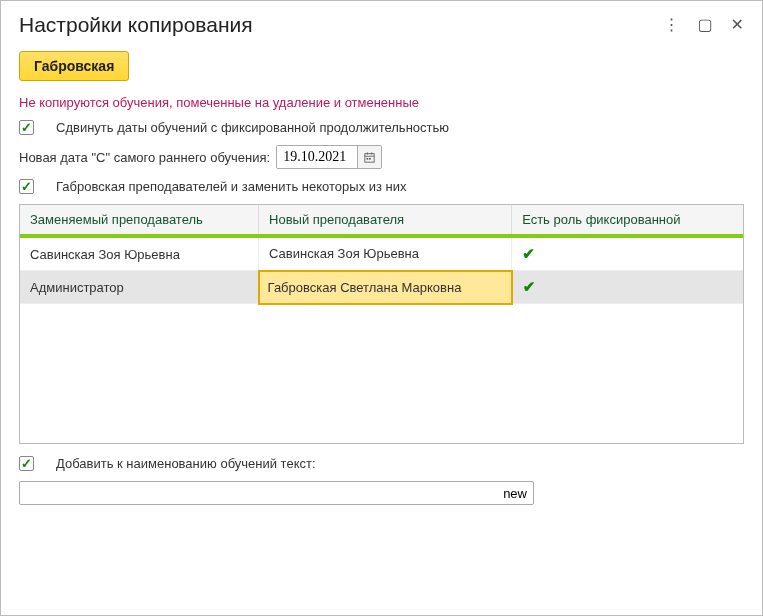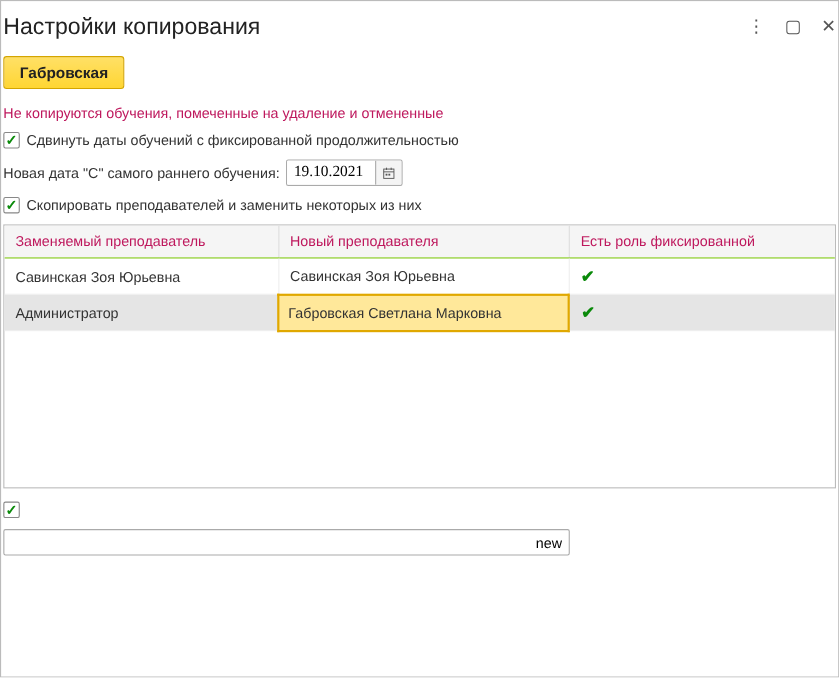--- a/index.html
+++ b/index.html
@@ -8,21 +8,21 @@
     padding: 0;
     font-family: Arial, sans-serif;
     font-size: 13px;
     color: #333;
     background: #fff;
   }
   .window {
     width: 763px;
     height: 616px;
     border: 1px solid #bbb;
-    padding: 12px 2px;
+    padding: 12px 18px;
     position: relative;
   }
   .titlebar {
     display: flex;
     align-items: center;
     justify-content: space-between;
     margin-bottom: 14px;
   }
   .title {
     font-size: 21px;
@@ -52,21 +52,21 @@
     border-radius: 3px;
     margin-bottom: 14px;
   }
   .info-text {
     color: #be185d;
     margin-bottom: 10px;
   }
   .checkbox-row {
     display: flex;
     align-items: center;
-    gap: 6px;
+    gap: 22px;
     margin-bottom: 10px;
   }
   .checkbox {
     width: 15px;
     height: 15px;
     border: 1px solid #888;
     border-radius: 2px;
     display: inline-flex;
     align-items: center;
     justify-content: center;
@@ -119,24 +119,24 @@
   }
   table {
     width: 100%;
     border-collapse: collapse;
     table-layout: fixed;
   }
   th {
     text-align: left;
     font-weight: normal;
     background: #f5f5f5;
-    border-bottom: 1px solid #84cc16;
+    border-bottom: 4px solid #84cc16;
     border-right: 1px solid #ddd;
     padding: 7px 10px;
-    color: #be185d;
+    color: #14532d;
   }
   th:last-child { border-right: none; }
   td {
     padding: 7px 10px;
     border-bottom: 1px solid #eee;
     border-right: 1px solid #eee;
   }
   td:last-child { border-right: none; }
   tr.selected td {
     background: #e5e5e5;
@@ -200,21 +200,21 @@
             <line x1="9" y1="0.5" x2="9" y2="3" stroke="#555"></line>
             <rect x="3" y="7" width="2" height="2" fill="#555"></rect>
             <rect x="6" y="7" width="2" height="2" fill="#555"></rect>
           </svg>
       </button>
     </div>
   </div>
 
   <div class="checkbox-row">
     <span class="checkbox checked"></span>
-    <span>Скопировать преподавателей и заменить некоторых из них</span>
+    <span>Габровская преподавателей и заменить некоторых из них</span>
   </div>
 
   <div class="table-wrap">
     <table>
       <colgroup>
           <col class="col1">
           <col class="col2">
           <col class="col3">
         </colgroup>
       <thead>
@@ -234,17 +234,18 @@
             <td>Администратор</td>
             <td class="cell-active">Габровская Светлана Марковна</td>
             <td><span class="check-mark">✔</span></td>
           </tr>
         </tbody>
     </table>
   </div>
 
   <div class="checkbox-row">
     <span class="checkbox checked"></span>
+    <span>Добавить к наименованию обучений текст:</span>
   </div>
 
   <input class="text-input" value="new" style="">
 
 </div>
 
 </body></html>

